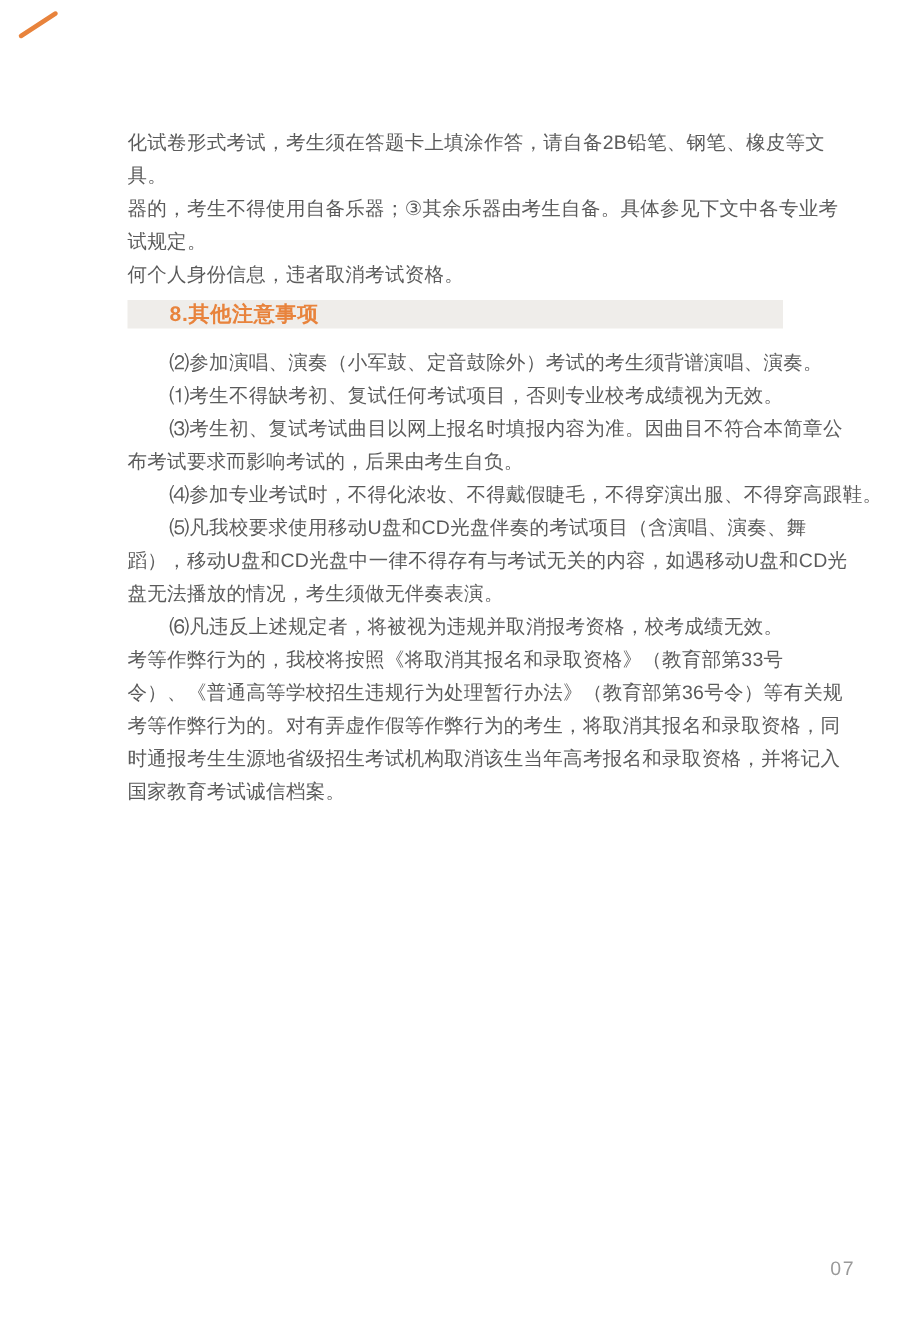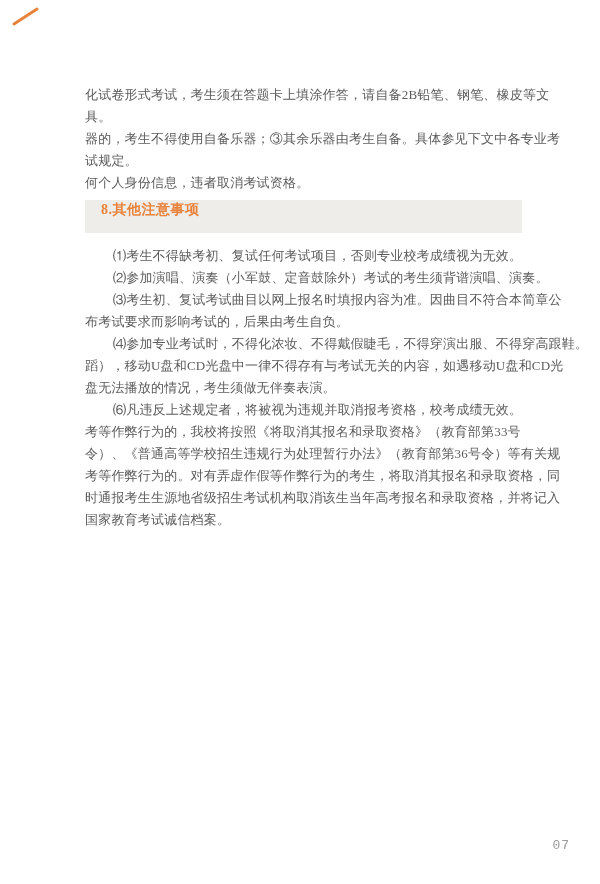--- a/index.html
+++ b/index.html
@@ -9,35 +9,35 @@
     --pagenum:#9A9A9A;
   }
   html,body{margin:0;padding:0;}
   body{
     width:600px;height:884px;background:#ffffff;position:relative;
     font-family:"Liberation Sans","DejaVu Sans",sans-serif;
     overflow:hidden;
   }
   .page{position:absolute;inset:0;background:#ffffff;overflow:hidden;}
   .corner-mark{position:absolute;left:10px;top:5px;color:var(--accent);}
-  .content{position:absolute;left:85px;top:84px;width:437px;font-family:Liberation Serif, serif;}
+  .content{position:absolute;left:85px;top:84px;width:437px;}
   .text-line{
     font-size:13px;line-height:22px;color:var(--body-text);
     letter-spacing:0.2px;white-space:nowrap;
   }
   .text-line.indent{padding-left:28px;}
   .section-heading{
-    margin:6px 0 12px 0;height:33px;line-height:19px;
+    margin:6px 0 12px 0;height:19px;line-height:19px;
     background:var(--bar-bg);color:var(--accent);
-    font-size:14px;font-weight:bold;padding-left:16px;
+    font-size:14px;font-weight:bold;padding-left:28px;
     letter-spacing:0.5px;
   }
   .page-number{
     position:absolute;right:30px;top:838px;
-    font-size:13px;color:var(--pagenum);letter-spacing:1px;font-family:Liberation Mono, monospace;
+    font-size:13px;color:var(--pagenum);letter-spacing:1px;
   }
 </style>
 </head>
 <body>
 
 <div class="page">
 
   <svg class="corner-mark" width="34" height="24" viewBox="0 0 34 24">
     <line x1="4" y1="19" x2="27" y2="4" stroke="currentColor" stroke-width="3" stroke-linecap="round"></line>
   </svg>
@@ -49,25 +49,26 @@
         <div class="text-line">器的，考生不得使用自备乐器；③其余乐器由考生自备。具体参见下文中各专业考</div>
         <div class="text-line">试规定。</div>
         <div class="text-line">何个人身份信息，违者取消考试资格。</div>
       </div>
 
     <div class="section-heading">
       <span>8.其他注意事项</span>
     </div>
 
     <div class="text-block" id="bottom-block">
+        <div class="text-line indent">⑵参加演唱、演奏（小军鼓、定音鼓除外）考试的考生须背谱演唱、演奏。</div>
         <div class="text-line indent">⑴考生不得缺考初、复试任何考试项目，否则专业校考成绩视为无效。</div>
-        <div class="text-line indent">⑵参加演唱、演奏（小军鼓、定音鼓除外）考试的考生须背谱演唱、演奏。</div>
         <div class="text-line indent">⑶考生初、复试考试曲目以网上报名时填报内容为准。因曲目不符合本简章公</div>
         <div class="text-line">布考试要求而影响考试的，后果由考生自负。</div>
         <div class="text-line indent">⑷参加专业考试时，不得化浓妆、不得戴假睫毛，不得穿演出服、不得穿高跟鞋。</div>
+        <div class="text-line indent">⑸凡我校要求使用移动U盘和CD光盘伴奏的考试项目（含演唱、演奏、舞</div>
         <div class="text-line">蹈），移动U盘和CD光盘中一律不得存有与考试无关的内容，如遇移动U盘和CD光</div>
         <div class="text-line">盘无法播放的情况，考生须做无伴奏表演。</div>
         <div class="text-line indent">⑹凡违反上述规定者，将被视为违规并取消报考资格，校考成绩无效。</div>
         <div class="text-line">考等作弊行为的，我校将按照《将取消其报名和录取资格》（教育部第33号</div>
         <div class="text-line">令）、《普通高等学校招生违规行为处理暂行办法》（教育部第36号令）等有关规</div>
         <div class="text-line">考等作弊行为的。对有弄虚作假等作弊行为的考生，将取消其报名和录取资格，同</div>
         <div class="text-line">时通报考生生源地省级招生考试机构取消该生当年高考报名和录取资格，并将记入</div>
         <div class="text-line">国家教育考试诚信档案。</div>
       </div>
   </div>

